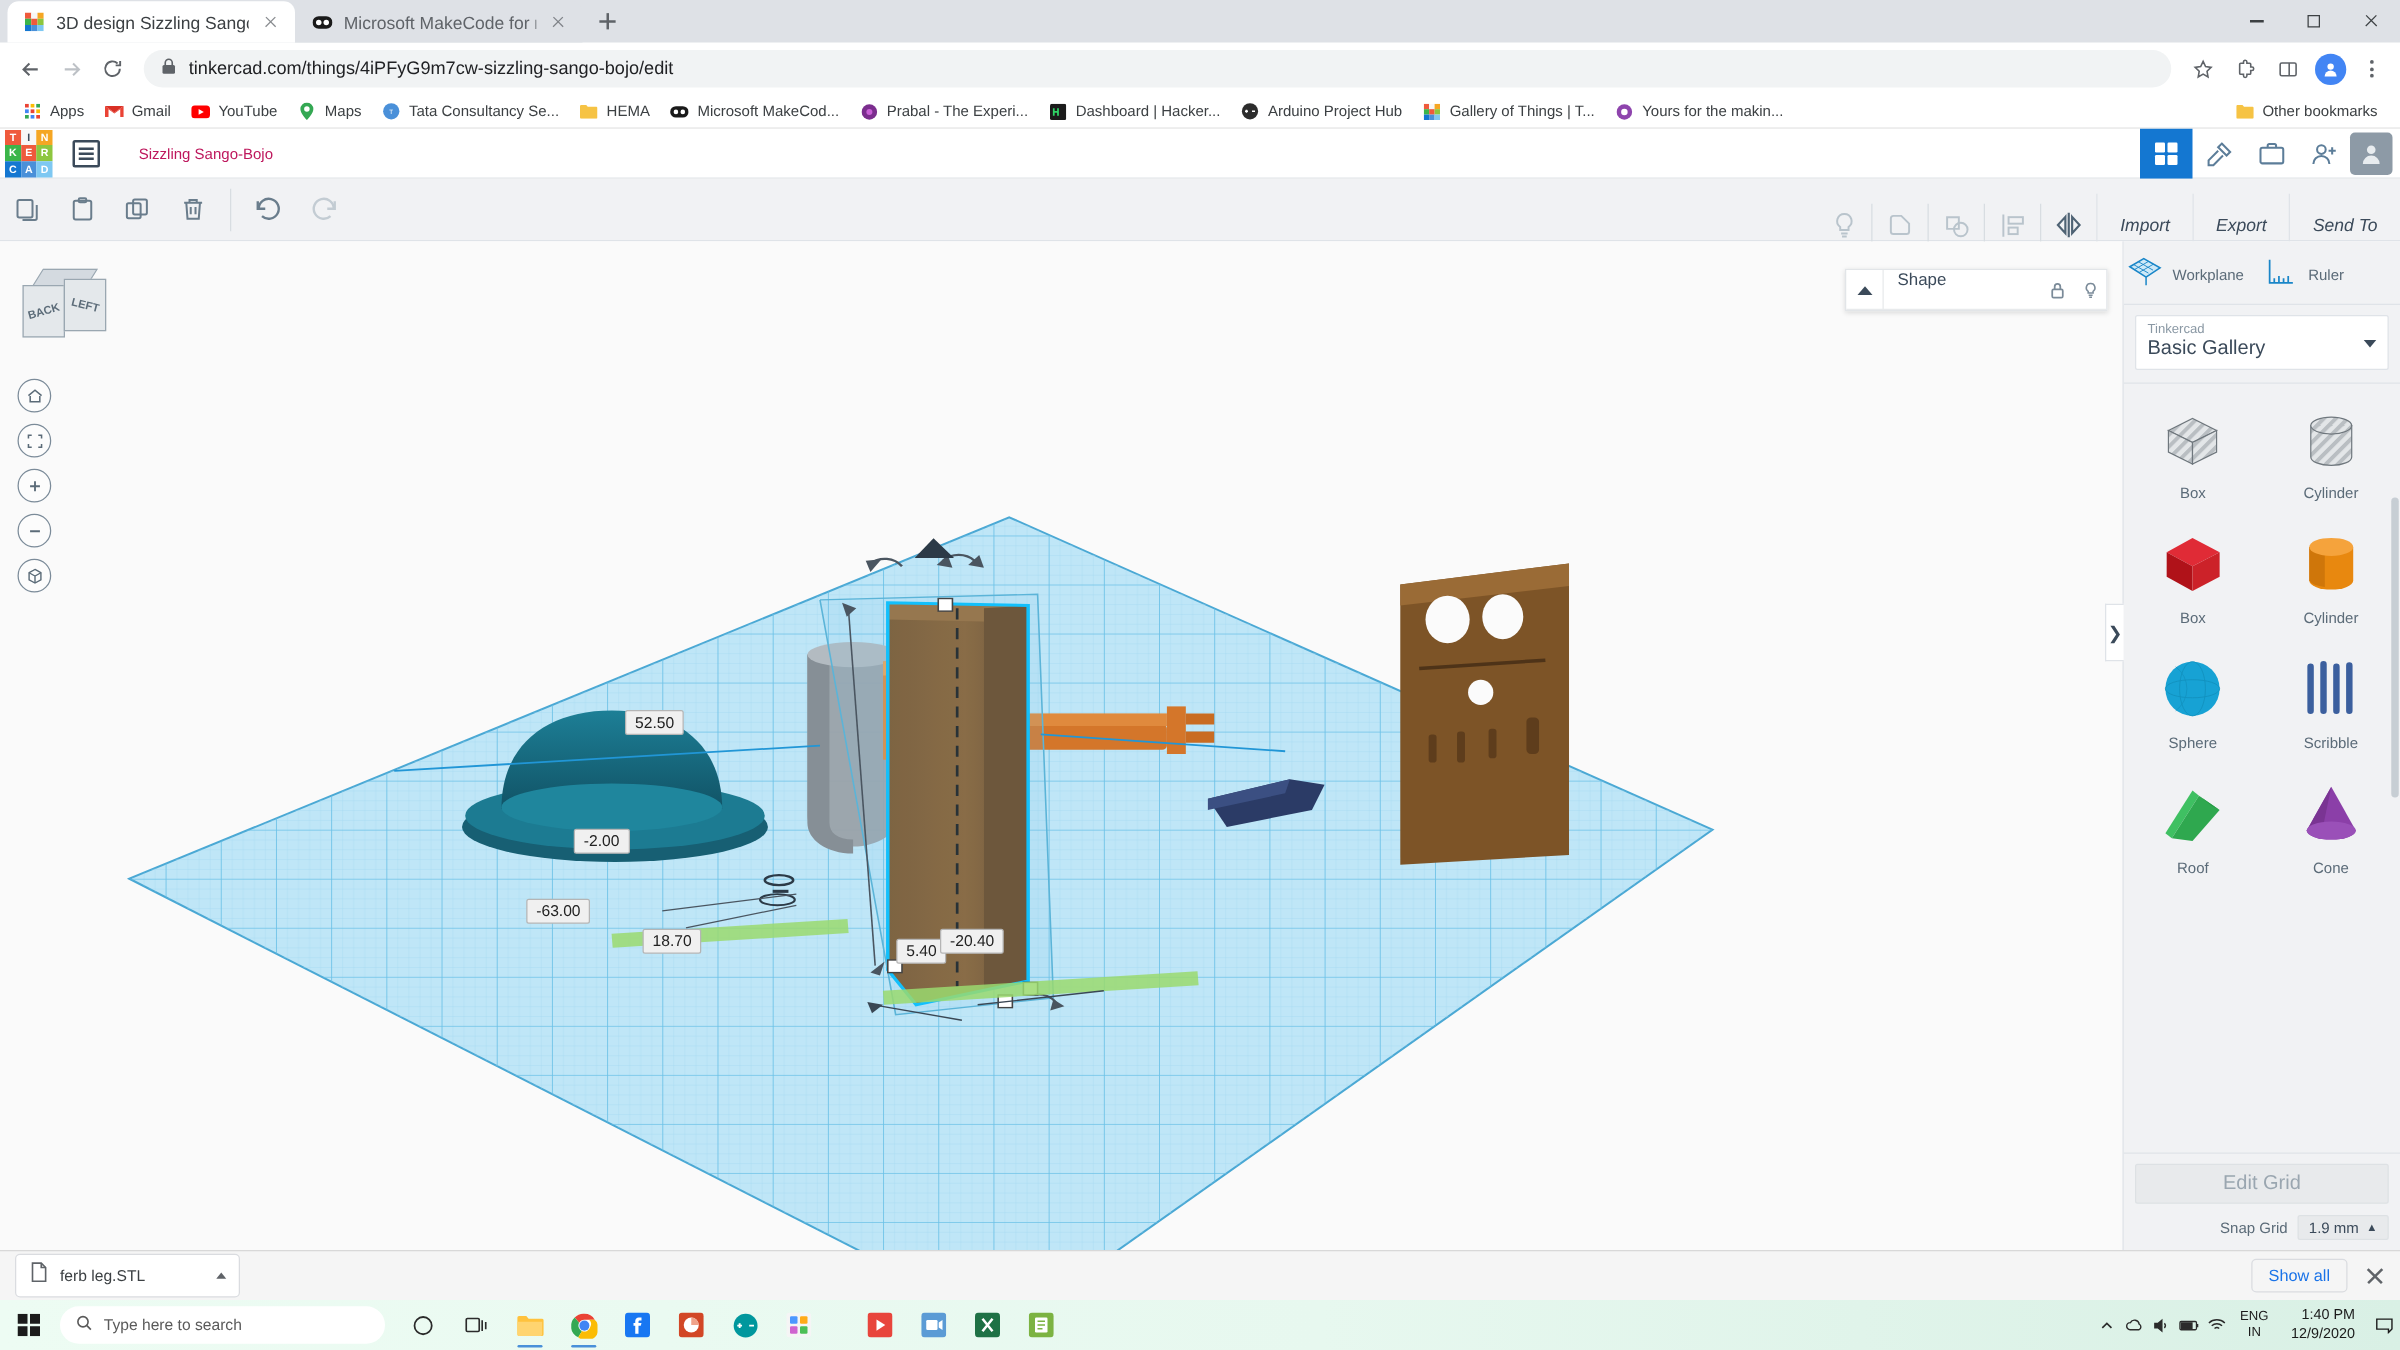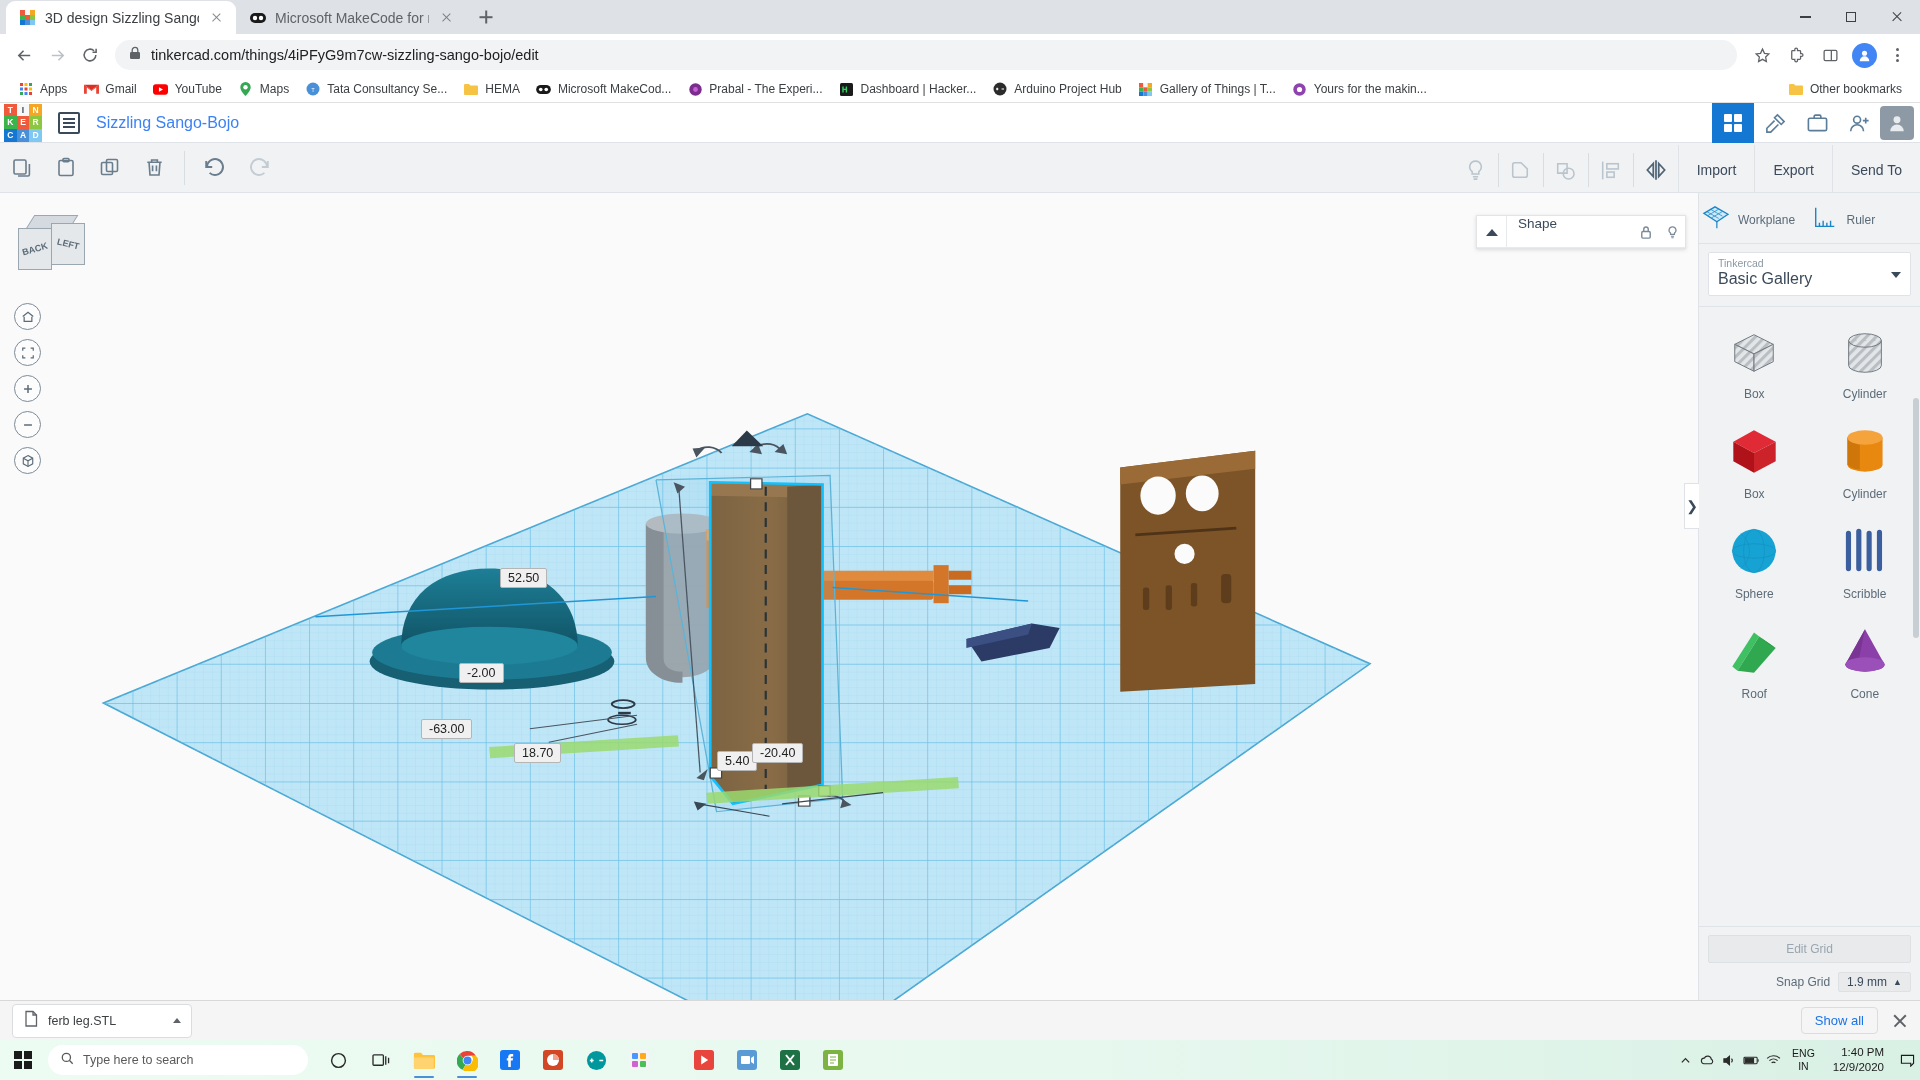--- a/index.html
+++ b/index.html
@@ -89,21 +89,21 @@
     grid-template-columns: repeat(3, 1fr); grid-template-rows: repeat(3, 1fr); }
   .tc-logo div {
     display: flex; align-items: center; justify-content: center;
     font-size: 8.5px; font-weight: bold; color: #fff;
   }
   .tc-menu-ic {
     width: 22px; height: 22px; margin-left: 16px; border: 2px solid #3b4a5a; border-radius: 2px;
     display: flex; flex-direction: column; justify-content: center; gap: 2px; padding: 0 3px;
   }
   .tc-menu-ic span { display: block; height: 2px; background: #3b4a5a; }
-  .tc-title { margin-left: 16px; font-size: 16px; color: #3b82f6; font-weight: 500; }
+  .tc-title { margin-left: 31px; font-size: 12px; color: #be185d; font-weight: 500; }
   .tc-header-right { position: absolute; right: 0; top: 0; height: 40px; display: flex; align-items: center; }
   .tc-hbtn {
     width: 42px; height: 40px; display: flex; align-items: center; justify-content: center; color: #5c7d99;
   }
   .tc-hbtn.active { background: #1477d1; color: #fff; }
   .tc-avatar {
     width: 34px; height: 34px; border-radius: 4px; background: #8d9aa6; margin-right: 6px;
     display: flex; align-items: center; justify-content: center;
   }
 
@@ -112,21 +112,21 @@
     height: 50px; background: #f1f2f4; border-bottom: 1px solid #dfe3e8;
     display: flex; align-items: center; flex: 0 0 50px; position: relative;
   }
   .tb-grp { display: flex; align-items: center; height: 50px; }
   .tb-btn {
     width: 40px; height: 40px; display: flex; align-items: center; justify-content: center;
     color: #6a7d8c; margin: 0 2px;
   }
   .tb-btn.dim { color: #c3ccd3; }
   .tb-sep { width: 1px; height: 34px; background: #d8dde1; margin: 0 8px; }
-  .tb-right { position: absolute; right: 0; top: 2px; height: 50px; display: flex; align-items: center; }
+  .tb-right { position: absolute; right: 0; top: 12px; height: 50px; display: flex; align-items: center; font-style: italic; }
   .tb-right .tb-btn { color: #b9c4cc; }
   .tb-txtbtn {
     padding: 0 18px; height: 50px; display: flex; align-items: center; justify-content: center;
     font-size: 14px; color: #3b4a5a; border-left: 1px solid #dfe3e8;
   }
 
   
   .tc-body { flex: 1; display: flex; position: relative; overflow: hidden; }
 
   
@@ -204,21 +204,21 @@
     background: #c7ced4; border-radius: 3px;
   }
   .sb-collapse {
     position: absolute; left: -15px; top: 290px; width: 15px; height: 46px;
     background: #fff; border: 1px solid #dfe3e8; border-right: none;
     display: flex; align-items: center; justify-content: center; font-size: 14px; color: #3b4a5a;
   }
   .sb-bottom { border-top: 1px solid #dfe3e8; padding: 8px 9px; }
   .sb-editgrid {
     width: 100%; background: #e8eaec; color: #9aa6b0; border: 1px solid #dde1e4;
-    font-size: 12px; padding: 6px 0; text-align: center; border-radius: 2px;
+    font-size: 16px; padding: 6px 0; text-align: center; border-radius: 2px;
   }
   .sb-snap { display: flex; align-items: center; justify-content: flex-end; gap: 8px; margin-top: 9px; }
   .sb-snap-lbl { font-size: 12px; color: #5b6b78; }
   .sb-snap-val {
     background: #e8eaec; border: 1px solid #dde1e4; font-size: 12px; color: #3b4a5a;
     padding: 2px 8px; border-radius: 2px; display: flex; align-items: center; gap: 6px;
   }
 
   
   .dl-bar {

